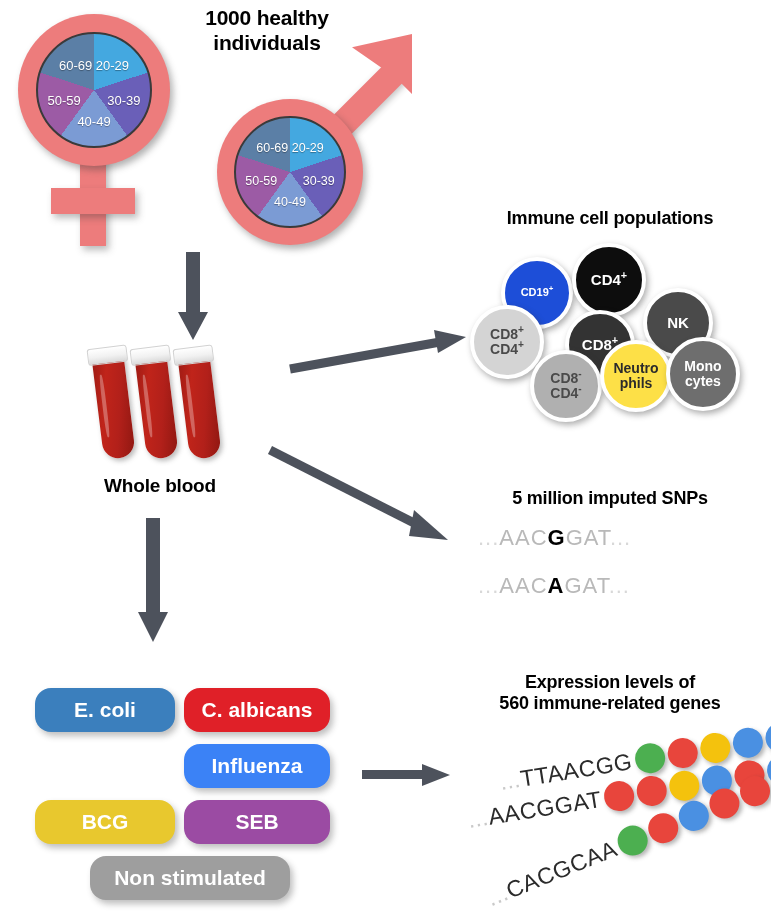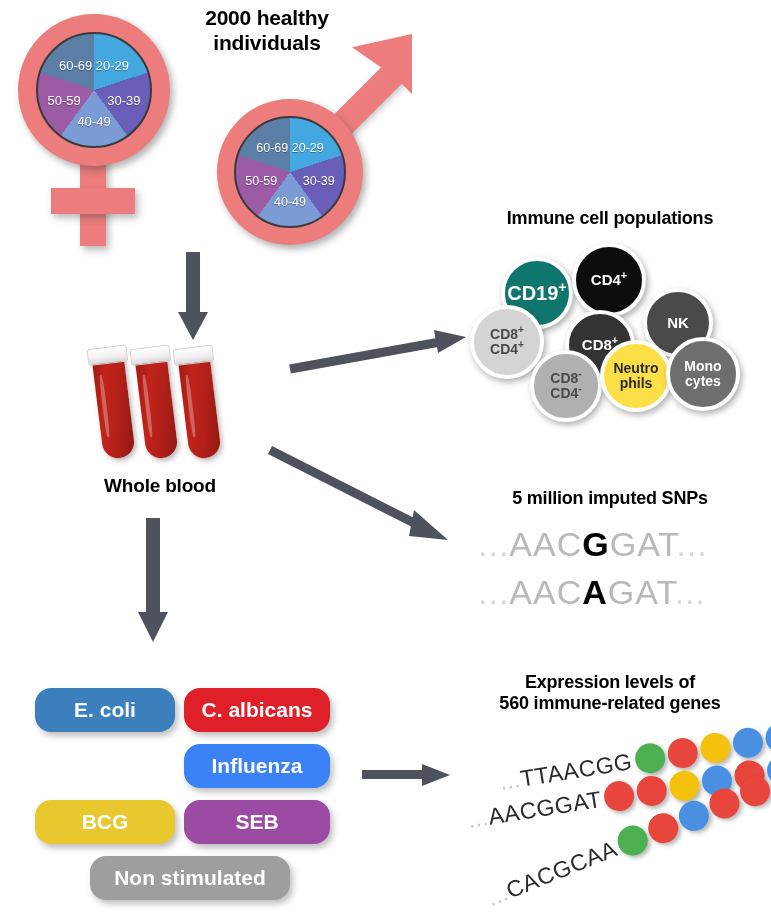--- a/index.html
+++ b/index.html
@@ -49,21 +49,21 @@
             border:1px solid #d2d2d2;border-radius:3px;box-sizing:border-box;}
 
   
   .cell{position:absolute;border-radius:50%;border:4px solid #ffffff;
         box-sizing:border-box;display:flex;align-items:center;justify-content:center;
         text-align:center;font-weight:bold;line-height:1.05;
         box-shadow:2px 3px 6px rgba(50,50,50,0.40);}
   .cell sup{font-size:0.72em;vertical-align:super;line-height:0;}
 
   
-  .snp-row{position:absolute;white-space:nowrap;font-size:34px;letter-spacing:1px;
+  .snp-row{position:absolute;white-space:nowrap;font-size:22px;letter-spacing:1px;
            font-family:"Liberation Sans","DejaVu Sans",sans-serif;}
   .snp-dim{color:#b9b9b9;}
   .snp-key{color:#000;font-weight:bold;}
   .snp-faint{color:#d8d8d8;}
 
   
   .pill{position:absolute;border-radius:16px;display:flex;align-items:center;
         justify-content:center;color:#fff;font-weight:bold;font-size:21px;
         box-shadow:3px 4px 6px rgba(60,60,60,0.33);}
 
@@ -101,21 +101,21 @@
     <div class="pie" id="pie-male" style="left: 26px; top: 80px; width: 112px; height: 112px; background: conic-gradient(rgb(68, 168, 224) 0deg, rgb(68, 168, 224) 72deg, rgb(106, 95, 184) 72deg, rgb(106, 95, 184) 144deg, rgb(123, 155, 212) 144deg, rgb(123, 155, 212) 216deg, rgb(156, 91, 165) 216deg, rgb(156, 91, 165) 288deg, rgb(91, 127, 166) 288deg, rgb(91, 127, 166) 360deg);">
         <div class="slicelabel" style="font-size: 12.5px; left: 71.7746px; top: 29.5353px; transform: translate(-50%, -50%);">20-29</div>
         <div class="slicelabel" style="font-size: 12.5px; left: 82.7599px; top: 63.3447px; transform: translate(-50%, -50%);">30-39</div>
         <div class="slicelabel" style="font-size: 12.5px; left: 54px; top: 84.24px; transform: translate(-50%, -50%);">40-49</div>
         <div class="slicelabel" style="font-size: 12.5px; left: 25.2401px; top: 63.3447px; transform: translate(-50%, -50%);">50-59</div>
         <div class="slicelabel" style="font-size: 12.5px; left: 36.2254px; top: 29.5353px; transform: translate(-50%, -50%);">60-69</div>
       </div>
   </div>
 
   <div class="abs heading" id="title-individuals">
-    <div>2000 healthy</div>
+    <div>1000 healthy</div>
     <div>individuals</div>
   </div>
 
   <svg class="arrow-svg" style="left:170px;top:252px;" width="46" height="90" viewBox="0 0 46 90">
     <path d="M23 0 L23 60 L38 60 L23 88 L8 60 L23 60 Z" fill="#4d525c"></path>
     <rect x="16" y="0" width="14" height="62" fill="#4d525c"></rect>
   </svg>
 
   <svg class="arrow-svg" style="left:288px;top:325px;" width="180" height="55" viewBox="0 0 180 55">
     <line x1="2" y1="44" x2="152" y2="17" stroke="#4d525c" stroke-width="9"></line>
@@ -156,21 +156,21 @@
       </div>
       <div class="tube-cap"></div>
     </div>
   </div>
 
   <div class="abs heading" id="label-wholeblood">Whole blood</div>
 
   <div class="abs heading" id="title-immune">Immune cell populations</div>
 
   <div class="abs" id="immune-cluster" style="left:0;top:0;width:771px;height:922px;">
-      <div class="cell" style="left: 501px; top: 257px; width: 72px; height: 72px; background: #0f766e; color: rgb(255, 255, 255); font-size: 20px;">
+      <div class="cell" style="left: 501px; top: 257px; width: 72px; height: 72px; background: #1d4ed8; color: rgb(255, 255, 255); font-size: 11px;">
         <span>CD19<sup>+</sup></span>
       </div>
       <div class="cell" style="left: 572px; top: 243px; width: 74px; height: 74px; background: rgb(13, 13, 13); color: rgb(255, 255, 255); font-size: 15px;">
         <span>CD4<sup>+</sup></span>
       </div>
       <div class="cell" style="left: 643px; top: 288px; width: 70px; height: 70px; background: rgb(74, 74, 74); color: rgb(255, 255, 255); font-size: 15px;">
         <span>NK</span>
       </div>
       <div class="cell" style="left: 565px; top: 310px; width: 70px; height: 70px; background: rgb(51, 51, 51); color: rgb(255, 255, 255); font-size: 15px;">
         <span>CD8<sup>+</sup></span>

